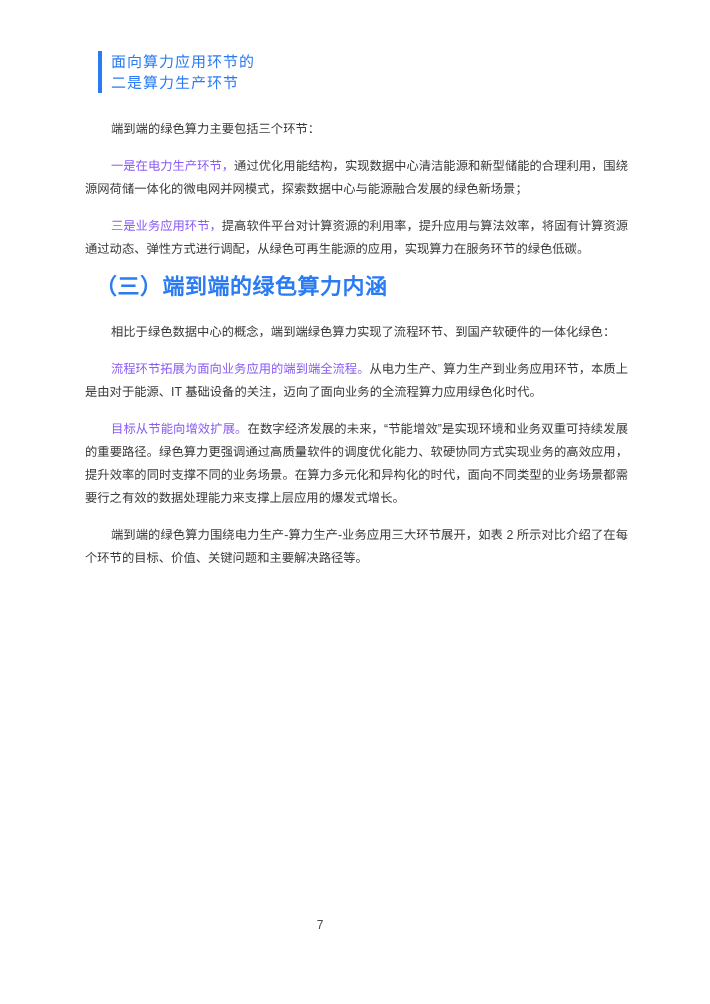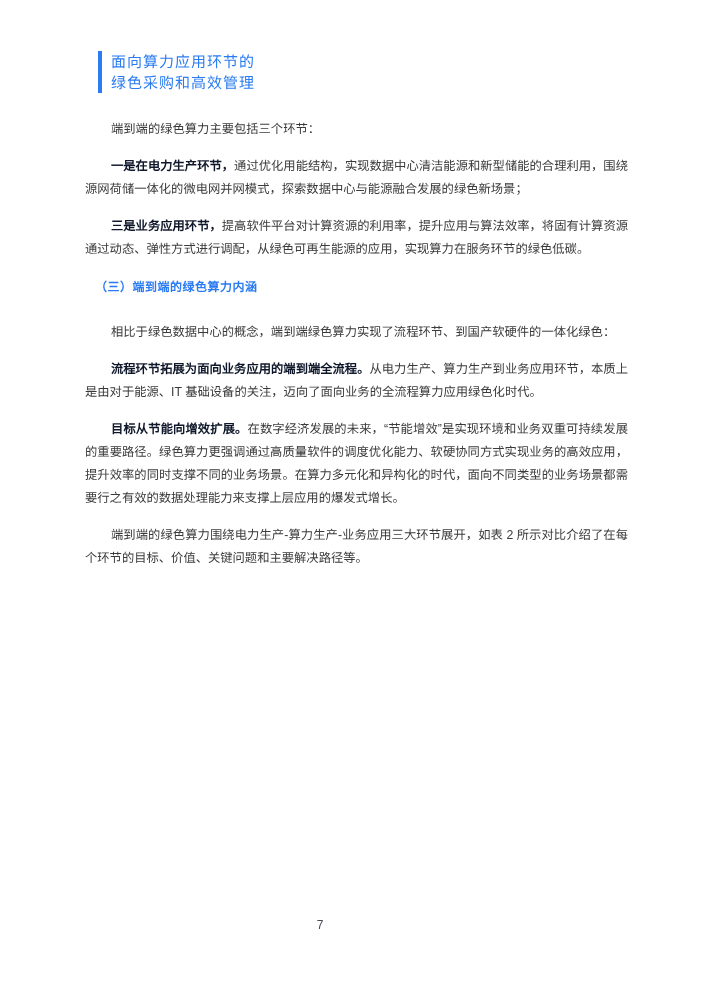--- a/index.html
+++ b/index.html
@@ -41,26 +41,26 @@
     color: var(--body-text);
     font-size: 12.3px;
     line-height: 23px;
     text-align: justify;
   }
   .content p {
     margin: 0 0 14px 0;
     text-indent: 26px;
   }
   .content p .lead {
-    font-weight: bold;
-    color: #0f172a;
+    font-weight: normal;
+    color: #8b5cf6;
   }
   .section-heading {
     color: var(--accent);
-    font-size: 12px;
+    font-size: 22px;
     font-weight: bold;
     line-height: 24px;
     margin: 14px 0 22px 0;
     text-indent: 10px;
     letter-spacing: 0.5px;
     text-align: left;
   }
   .page-number {
     position: absolute;
     top: 918px;
@@ -73,21 +73,21 @@
 </style>
 </head>
 <body>
 
 <div class="page">
 
   <header class="doc-header">
     <div class="accent-bar"></div>
     <div class="doc-title">
       <div>面向算力应用环节的</div>
-      <div>绿色采购和高效管理</div>
+      <div>二是算力生产环节</div>
     </div>
   </header>
 
   <main class="content">
     <p><span class="lead"></span><span>端到端的绿色算力主要包括三个环节：</span></p>
 
     <p><span class="lead">一是在电力生产环节，</span><span>通过优化用能结构，实现数据中心清洁能源和新型储能的合理利用，围绕源网荷储一体化的微电网并网模式，探索数据中心与能源融合发展的绿色新场景；</span></p>
 
 
     <p><span class="lead">三是业务应用环节，</span><span>提高软件平台对计算资源的利用率，提升应用与算法效率，将固有计算资源通过动态、弹性方式进行调配，从绿色可再生能源的应用，实现算力在服务环节的绿色低碳。</span></p>

